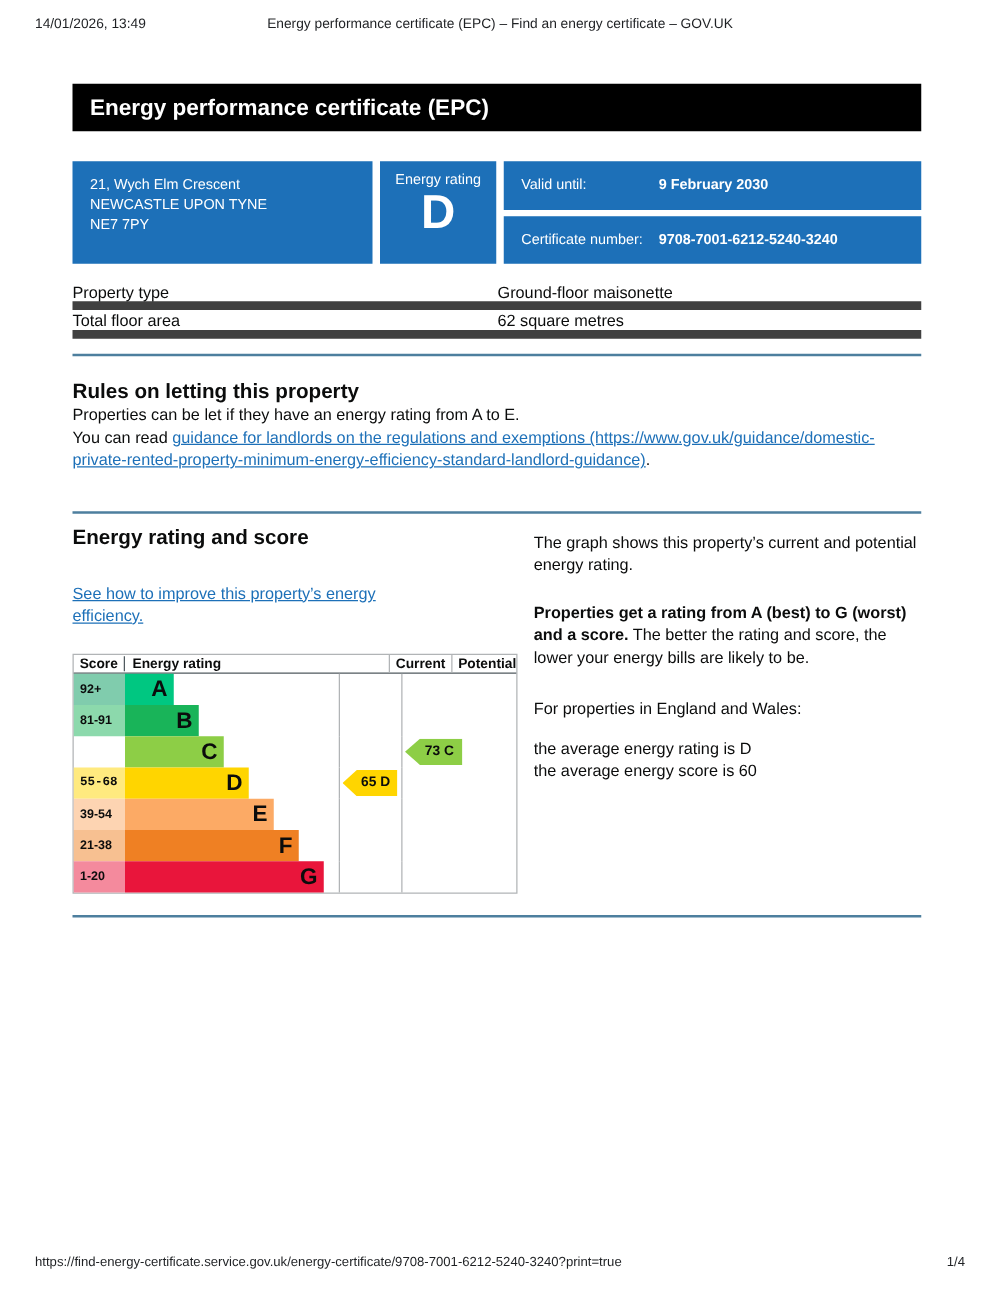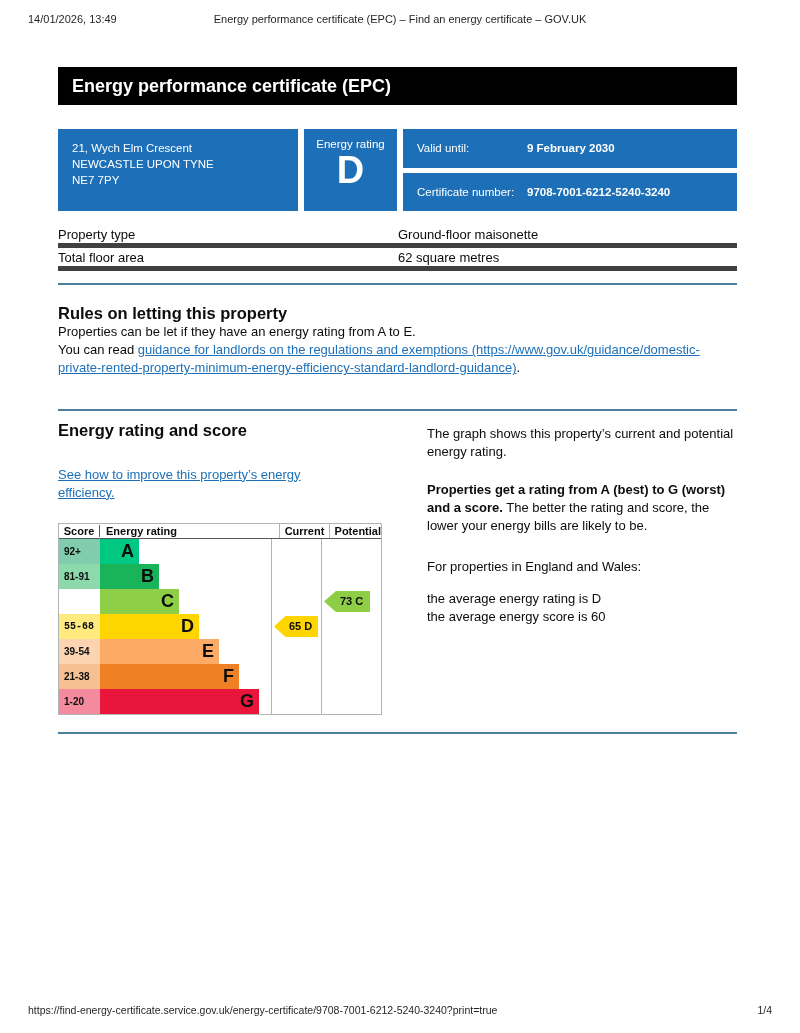--- a/index.html
+++ b/index.html
@@ -24,21 +24,21 @@
   .address-box { width:240px; padding:11px 14px; font-size:11.5px; line-height:1.4; }
   .rating-box { width:93px; text-align:center; }
   .rating-box .rb-label { font-size:11.5px; margin-top:9px; }
   .rating-box .rb-letter { font-size:38px; font-weight:bold; line-height:1.1; }
   .summary-right { flex:1; display:flex; flex-direction:column; gap:5px; }
   .info-row { flex:1; display:flex; align-items:center; padding-left:14px; font-size:11.5px; }
   .info-row .ir-label { width:110px; }
   .info-row .ir-value { font-weight:bold; }
 
   .prop-table { margin-top:14px; }
-  .prop-row { display:flex; align-items:center; height:23px; border-bottom:5px solid #404040; font-size:13px; }
+  .prop-row { display:flex; align-items:center; height:23px; border-bottom:7px solid #404040; font-size:13px; }
   .prop-row .pr-label { flex:0 0 340px; }
 
   hr.blue-rule { border:none; border-top:2px solid #4d7f9e; margin:12px 0 0 0; }
 
   .section-heading { font-size:16.5px; font-weight:bold; margin:19px 0 0 0; }
   p.body-text { font-size:13px; line-height:1.4; margin:0; }
   .letting-p1 { margin-top:23px; }
   .letting-p2 { margin-top:17px; width:660px; }
   a.gov-link { color:#1d70b8; text-decoration:underline; }
   hr.rule-2 { margin-top:31px; }
@@ -49,21 +49,21 @@
   .col-left .rating-p { margin-top:22px; width:300px; }
   .col-left .improve-p { margin-top:26px; width:270px; }
   .col-right { width:310px; margin-left:29px; }
   .col-right .r-p1 { margin-top:14px; }
   .col-right .r-p2 { margin-top:20px; }
   .col-right .r-p3 { margin-top:22px; }
   .col-right .r-p4 { margin-top:14px; }
   .bold { font-weight:bold; }
 
   
-  .chart { width:324px; border:1px solid #b1b4b6; margin-top:21px; font-size:11px; }
+  .chart { width:356px; border:1px solid #b1b4b6; margin-top:21px; font-size:11px; }
   .chart-header { display:flex; height:15px; align-items:center; font-weight:bold;
                   border-bottom:1px solid #505a5f; }
   .ch-score { width:41px; text-align:center; border-right:1px solid #505a5f; }
   .ch-rating { flex:1; padding-left:6px; }
   .ch-current { width:50px; text-align:center; border-left:1px solid #b1b4b6; align-self:stretch; line-height:15px; }
   .ch-potential { width:52px; text-align:right; border-left:1px solid #b1b4b6; align-self:stretch; line-height:15px; }
   .band-row { display:flex; height:25px; }
   .score-cell { width:41px; display:flex; align-items:center; padding-left:5px;
                 font-size:10px; font-weight:bold; }
   .bar-area { width:171px; }

